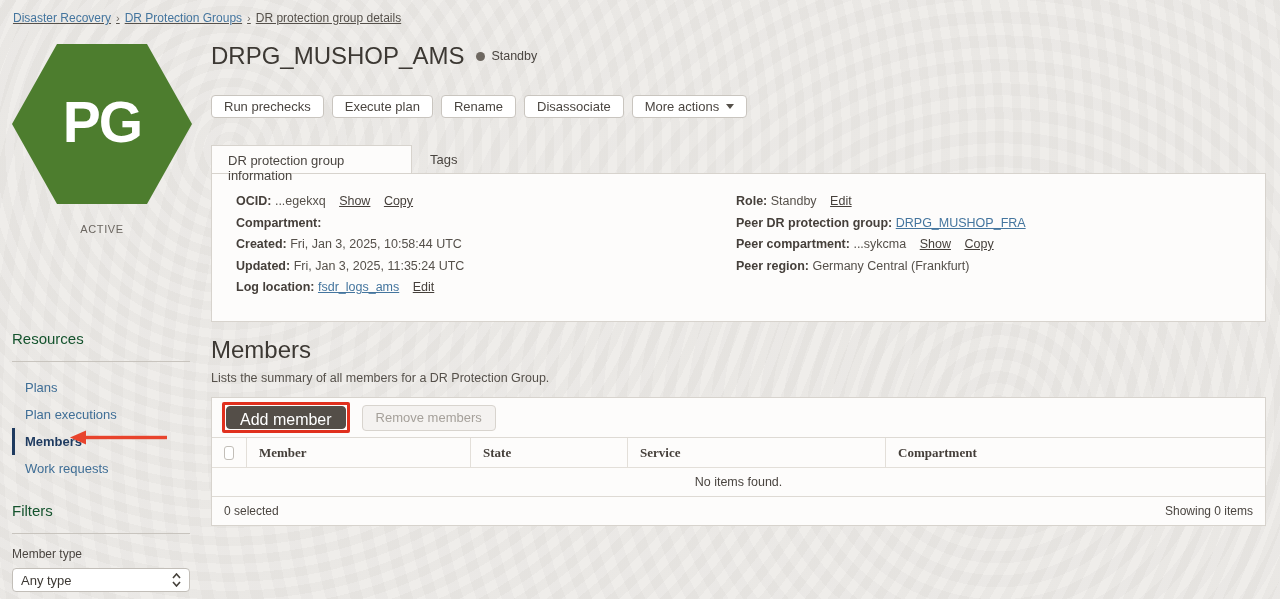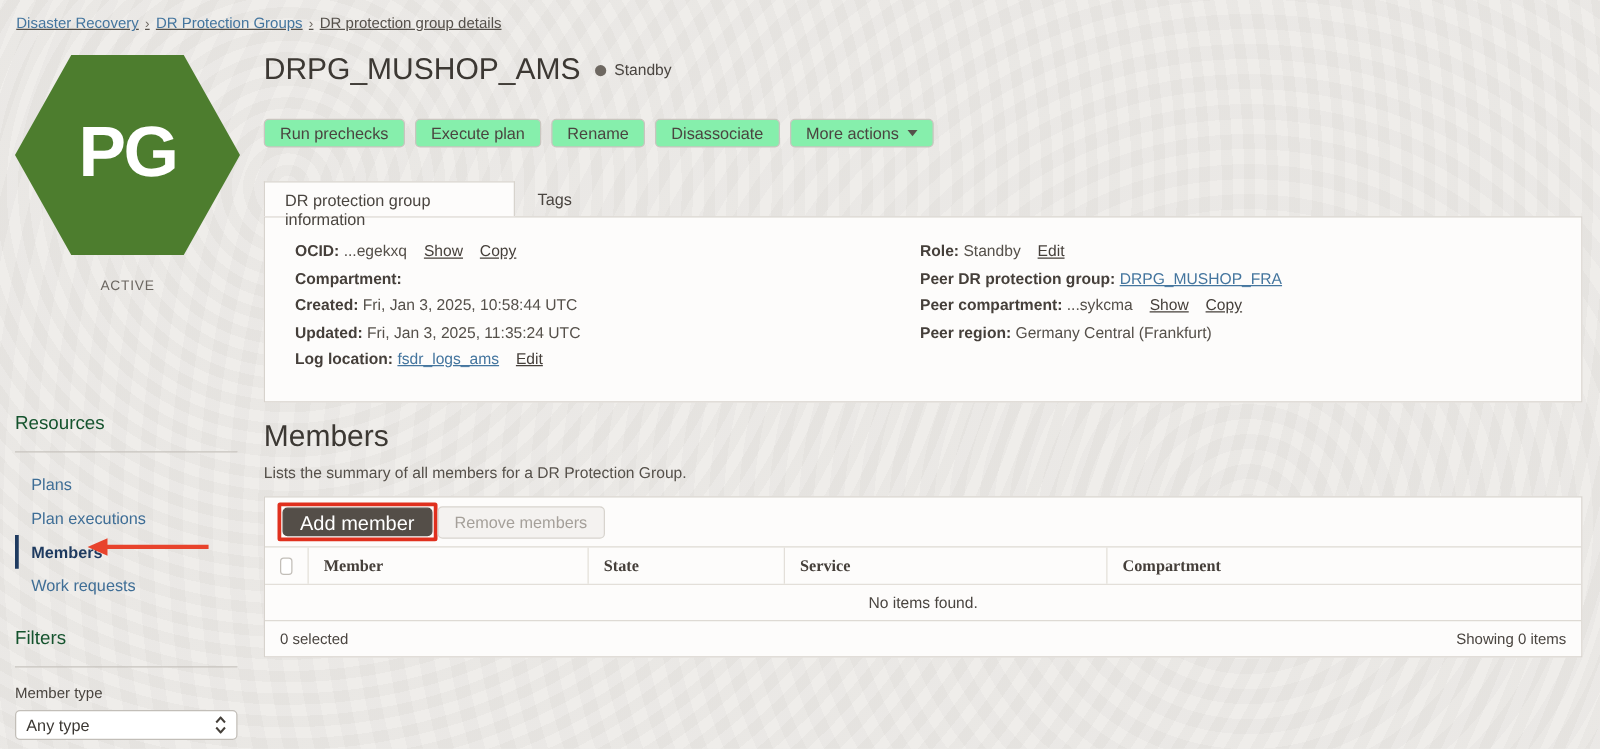--- a/index.html
+++ b/index.html
@@ -35,21 +35,21 @@
   .main { position:absolute; left:211px; top:42px; width:1055px; }
 
   .title-row { display:flex; align-items:center; gap:12px; }
   .page-title { font-size:24px; font-weight:400; color:#3c3833; letter-spacing:0; }
   .status-badge { display:flex; align-items:center; gap:6px; font-size:12.5px; color:#4a4540; }
   .status-dot { width:9px; height:9px; border-radius:50%; background:#6e6861; }
 
   .actions-row { margin-top:25px; display:flex; gap:8px; }
   .btn {
     display:inline-flex; align-items:center; gap:7px;
-    background:#86efac; border:1px solid #c9c5bf; border-radius:4px;
+    background:#ffffff; border:1px solid #c9c5bf; border-radius:4px;
     padding:4px 12px; font-size:13px; color:#4a4540; cursor:pointer; height:23px;
     font-family:inherit;
   }
   .caret-down {
     width:0; height:0; border-left:4px solid transparent; border-right:4px solid transparent;
     border-top:5px solid #55504a; display:inline-block;
   }
 
   
   .tabs { margin-top:27px; display:flex; position:relative; z-index:2; }
@@ -82,21 +82,21 @@
 
   .table-card { margin-top:12px; background:#fdfcfb; border:1px solid #d7d3cd; }
   .table-toolbar { padding:4px 10px; display:flex; align-items:center; }
   .annotation-box { border:3px solid #e0301e; border-radius:2px; padding:1px; display:inline-block; }
   .btn-dark {
     background:#544e48; color:#ffffff; border:1px solid #544e48; border-radius:4px;
     padding:4px 13px; font-size:16px; height:23px; cursor:pointer; font-family:inherit;
   }
   .btn-disabled {
     background:#f4f2f0; color:#a5a09a; border:1px solid #d8d4ce; border-radius:4px;
-    padding:0 13px; font-size:13px; height:26px; cursor:default; font-family:inherit;
+    padding:0 13px; font-size:13px; height:26px; margin-left:12px; cursor:default; font-family:inherit;
   }
   .table-header { display:flex; border-top:1px solid #dedad4; }
   .th { font-size:13px; font-weight:bold; color:#453f3a; padding:7px 12px; border-right:1px solid #e3dfd9; height:29px;font-family:Liberation Serif, serif; }
   .th:last-child { border-right:none; }
   .col-check { width:35px; display:flex; align-items:center; justify-content:center; }
   .col-member { width:224px; }
   .col-state { width:157px; }
   .col-service { width:258px; }
   .col-compartment { flex:1; }
   .checkbox {

